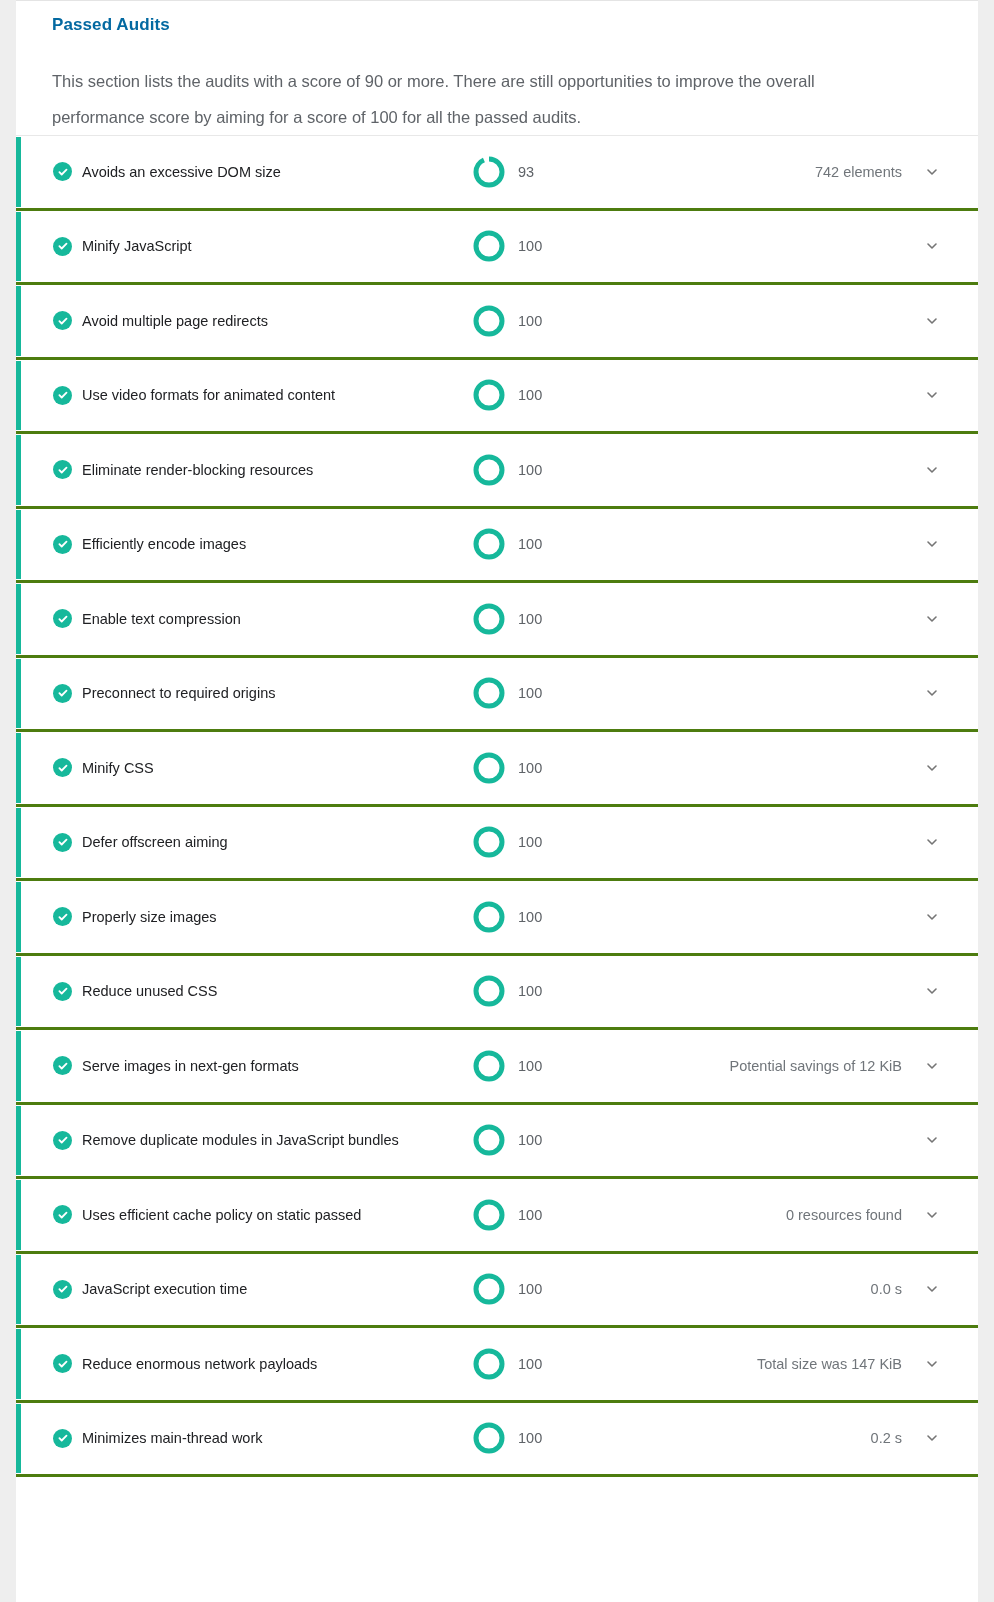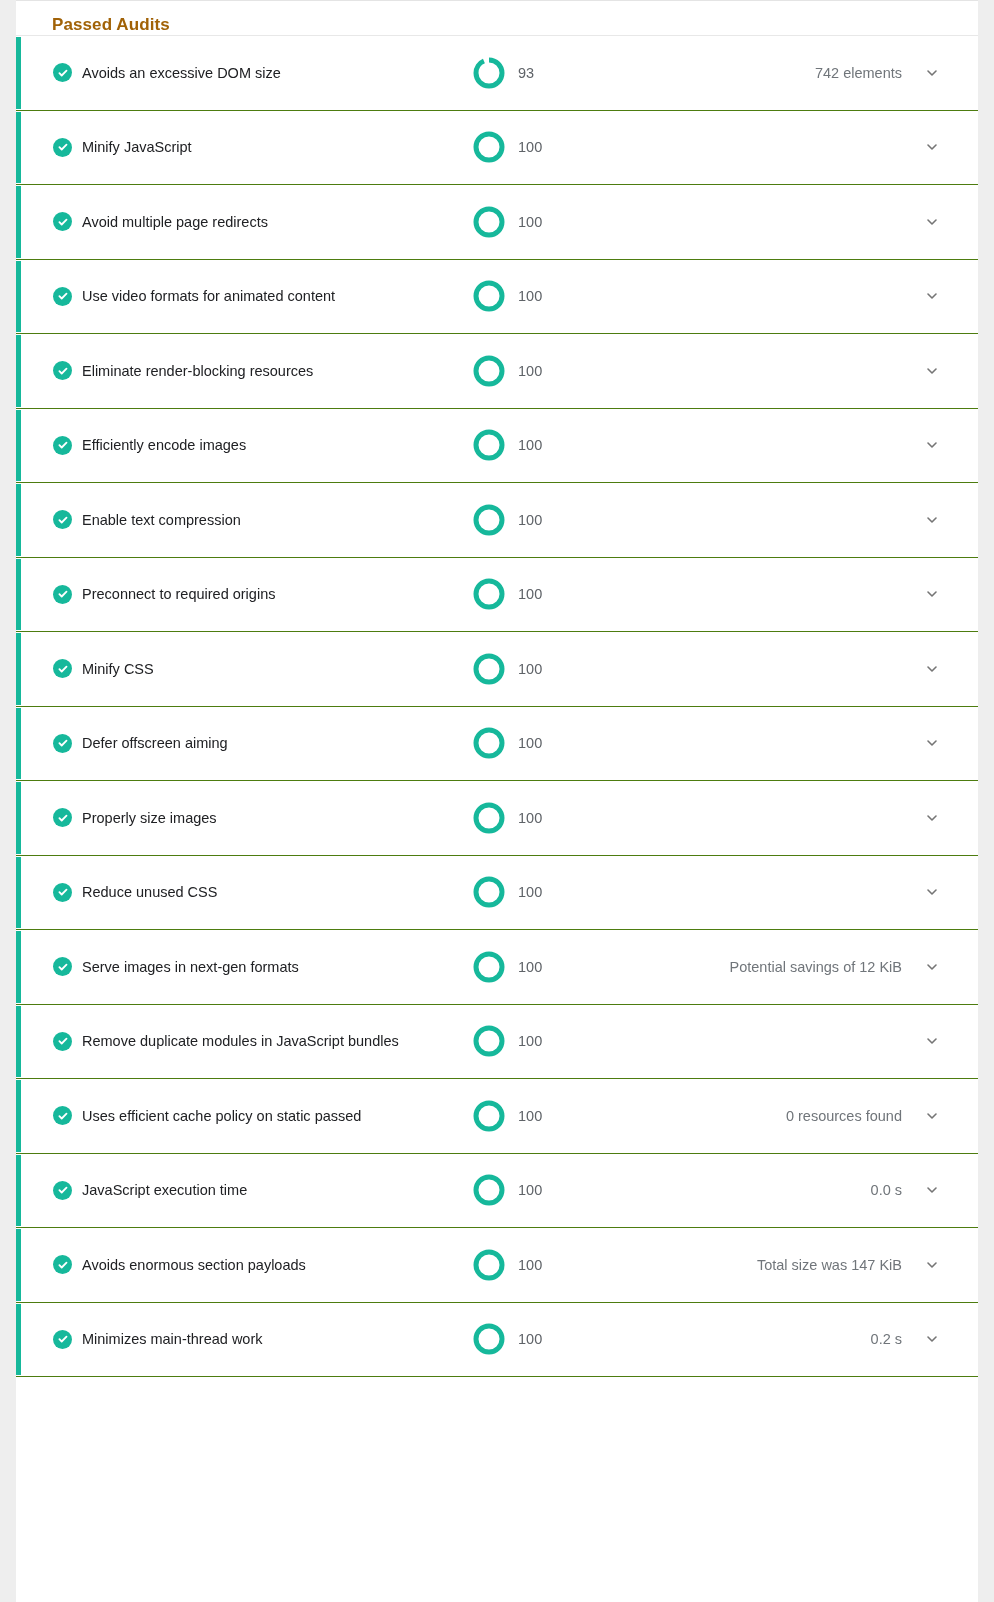--- a/index.html
+++ b/index.html
@@ -29,21 +29,21 @@
     min-height: 1602px;
     background: #ffffff;
     border-top: 1px solid #e4e4e4;
   }
 
   
   .section-title {
     margin: 14px 0 0 36px;
     font-size: 17px;
     font-weight: bold;
-    color: #a16207;
+    color: #0369a1;
     letter-spacing: 0.1px;
   }
 
   .section-desc {
     margin: 28px 36px 0 36px;
     width: 856px;
     font-size: 16.5px;
     line-height: 36px;
     color: #5f6368;
     font-weight: 400;
@@ -73,21 +73,21 @@
   }
 
   
   .audit-list {
     border-top: 1px solid #e8e8e8;
   }
 
   .audit-row {
     position: relative;
     height: 74.5px;
-    border-bottom: 1px solid #4d7c0f;
+    border-bottom: 3px solid #4d7c0f;
     display: flex;
     align-items: center;
   }
 
   
   .audit-row .accent {
     position: absolute;
     left: 0px;
     top: 1px;
     bottom: 1px;
@@ -160,20 +160,21 @@
 </style>
 </head>
 <body>
 
 <div id="root">
 
   <div class="card">
 
     <h2 class="section-title">Passed Audits</h2>
 
+    <p class="section-desc">This section lists the audits with a score of 90 or more. There are still opportunities to improve the overall performance score by aiming for a score of 100 for all the passed audits.</p>
 
 
     <div class="audit-list" id="audit-list">
         <div class="audit-row">
           <div class="accent" style="background: rgb(22, 184, 155);"></div>
           <span class="check-icon" style="background: rgb(22, 184, 155);">
             <svg width="12" height="12" viewBox="0 0 12 12">
               <path d="M2.4 6.2 L4.7 8.5 L9.5 3.6" fill="none" stroke="#ffffff" stroke-width="1.8" stroke-linecap="round" stroke-linejoin="round"></path>
             </svg>
           </span>
@@ -510,21 +511,21 @@
             </svg>
           </span>
         </div>
         <div class="audit-row">
           <div class="accent" style="background: rgb(22, 184, 155);"></div>
           <span class="check-icon" style="background: rgb(22, 184, 155);">
             <svg width="12" height="12" viewBox="0 0 12 12">
               <path d="M2.4 6.2 L4.7 8.5 L9.5 3.6" fill="none" stroke="#ffffff" stroke-width="1.8" stroke-linecap="round" stroke-linejoin="round"></path>
             </svg>
           </span>
-          <span class="audit-title">Avoids enormous section payloads</span>
+          <span class="audit-title">Reduce enormous network payloads</span>
           <span class="gauge-wrap">
             <svg width="38" height="38" viewBox="0 0 38 38">
               <circle cx="19" cy="19" r="13" fill="none" stroke="#ffffff" stroke-width="5"></circle>
               <circle cx="19" cy="19" r="13" fill="none" stroke="#16b89b" stroke-width="5" stroke-linecap="butt" stroke-dasharray="81.68 0.00" transform="rotate(-90 19 19)"></circle>
             </svg>
           </span>
           <span class="score-value">100</span>
           <span class="audit-detail">Total size was 147 KiB</span>
           <span class="chevron">
             <svg width="14" height="14" viewBox="0 0 14 14">

